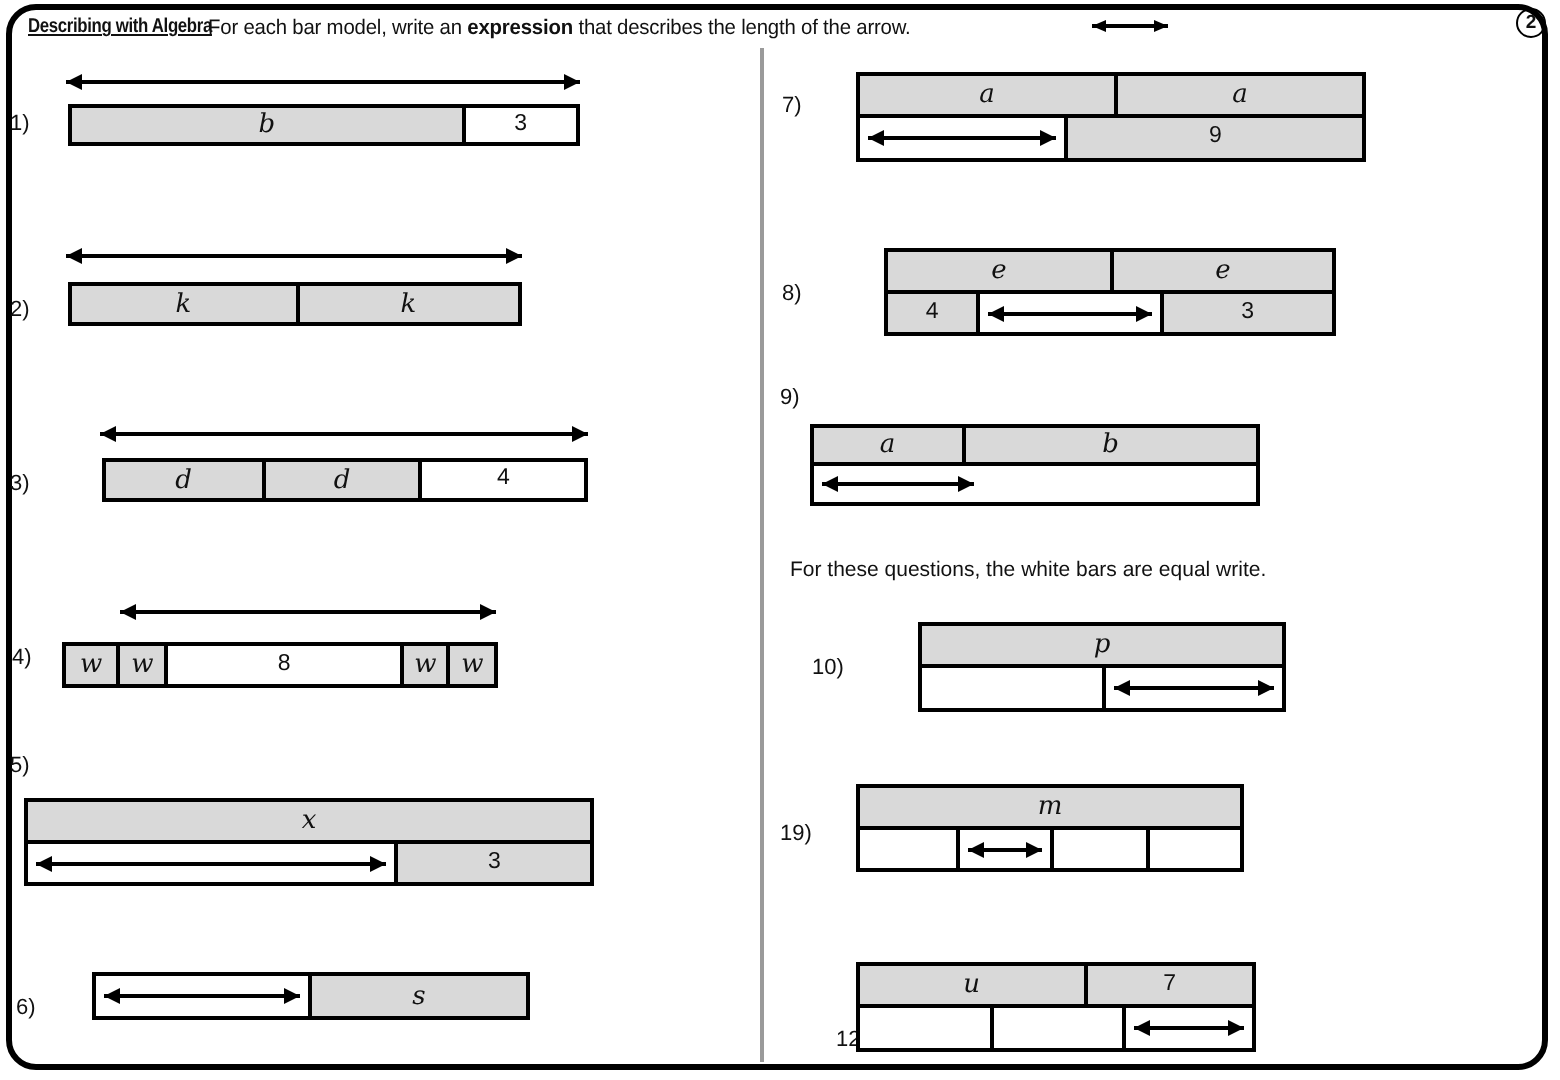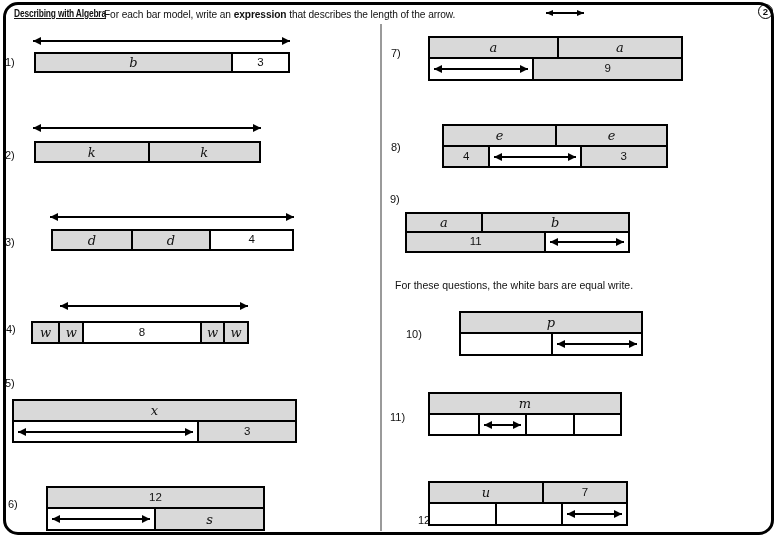--- a/index.html
+++ b/index.html
@@ -148,25 +148,20 @@
         <div class="cell white" style="width: 65.3%;">
           <div class="arrow cell-arrow"></div>
         </div>
         <div class="cell gray" style="width: 34.7%;">
           <span class="num">3</span>
         </div>
       </div>
     </div>
     <div class="qlabel" style="left: 8px; top: 498px;">6)</div>
     <div class="bar" style="left: 46px; top: 486px; width: 219px;">
-      <div class="brow" style="height: 19px;">
-        <div class="cell gray" style="width: 100%;">
-          <span class="num">12</span>
-        </div>
-      </div>
       <div class="brow" style="height: 20px;">
         <div class="cell white" style="width: 49.3%;">
           <div class="arrow cell-arrow"></div>
         </div>
         <div class="cell gray" style="width: 50.7%;">
           <span class="var">s</span>
         </div>
       </div>
     </div>
     <div class="qlabel" style="left: 391px; top: 47px;">7)</div>
@@ -214,43 +209,40 @@
     <div class="bar" style="left: 405px; top: 212px; width: 225px;">
       <div class="brow" style="height: 17px;">
         <div class="cell gray" style="width: 33.3%;">
           <span class="var">a</span>
         </div>
         <div class="cell gray" style="width: 66.7%;">
           <span class="var">b</span>
         </div>
       </div>
       <div class="brow" style="height: 18px;">
-        <div class="cell gray" style="width: 62.2%;">
-          <span class="num">11</span>
-        </div>
         <div class="cell white" style="width: 37.8%;">
           <div class="arrow cell-arrow"></div>
         </div>
       </div>
     </div>
     <div class="qlabel" style="left: 406px; top: 328px;">10)</div>
     <div class="bar" style="left: 459px; top: 311px; width: 184px;">
       <div class="brow" style="height: 19px;">
         <div class="cell gray" style="width: 100%;">
           <span class="var">p</span>
         </div>
       </div>
       <div class="brow" style="height: 20px;">
         <div class="cell white" style="width: 50%;"></div>
         <div class="cell white" style="width: 50%;">
           <div class="arrow cell-arrow"></div>
         </div>
       </div>
     </div>
-    <div class="qlabel" style="left: 390px; top: 411px;">11)</div>
+    <div class="qlabel" style="left: 390px; top: 411px;">19)</div>
     <div class="bar" style="left: 428px; top: 392px; width: 194px;">
       <div class="brow" style="height: 19px;">
         <div class="cell gray" style="width: 100%;">
           <span class="var">m</span>
         </div>
       </div>
       <div class="brow" style="height: 19px;">
         <div class="cell white" style="width: 25%;"></div>
         <div class="cell white" style="width: 25%;">
           <div class="arrow cell-arrow"></div>

